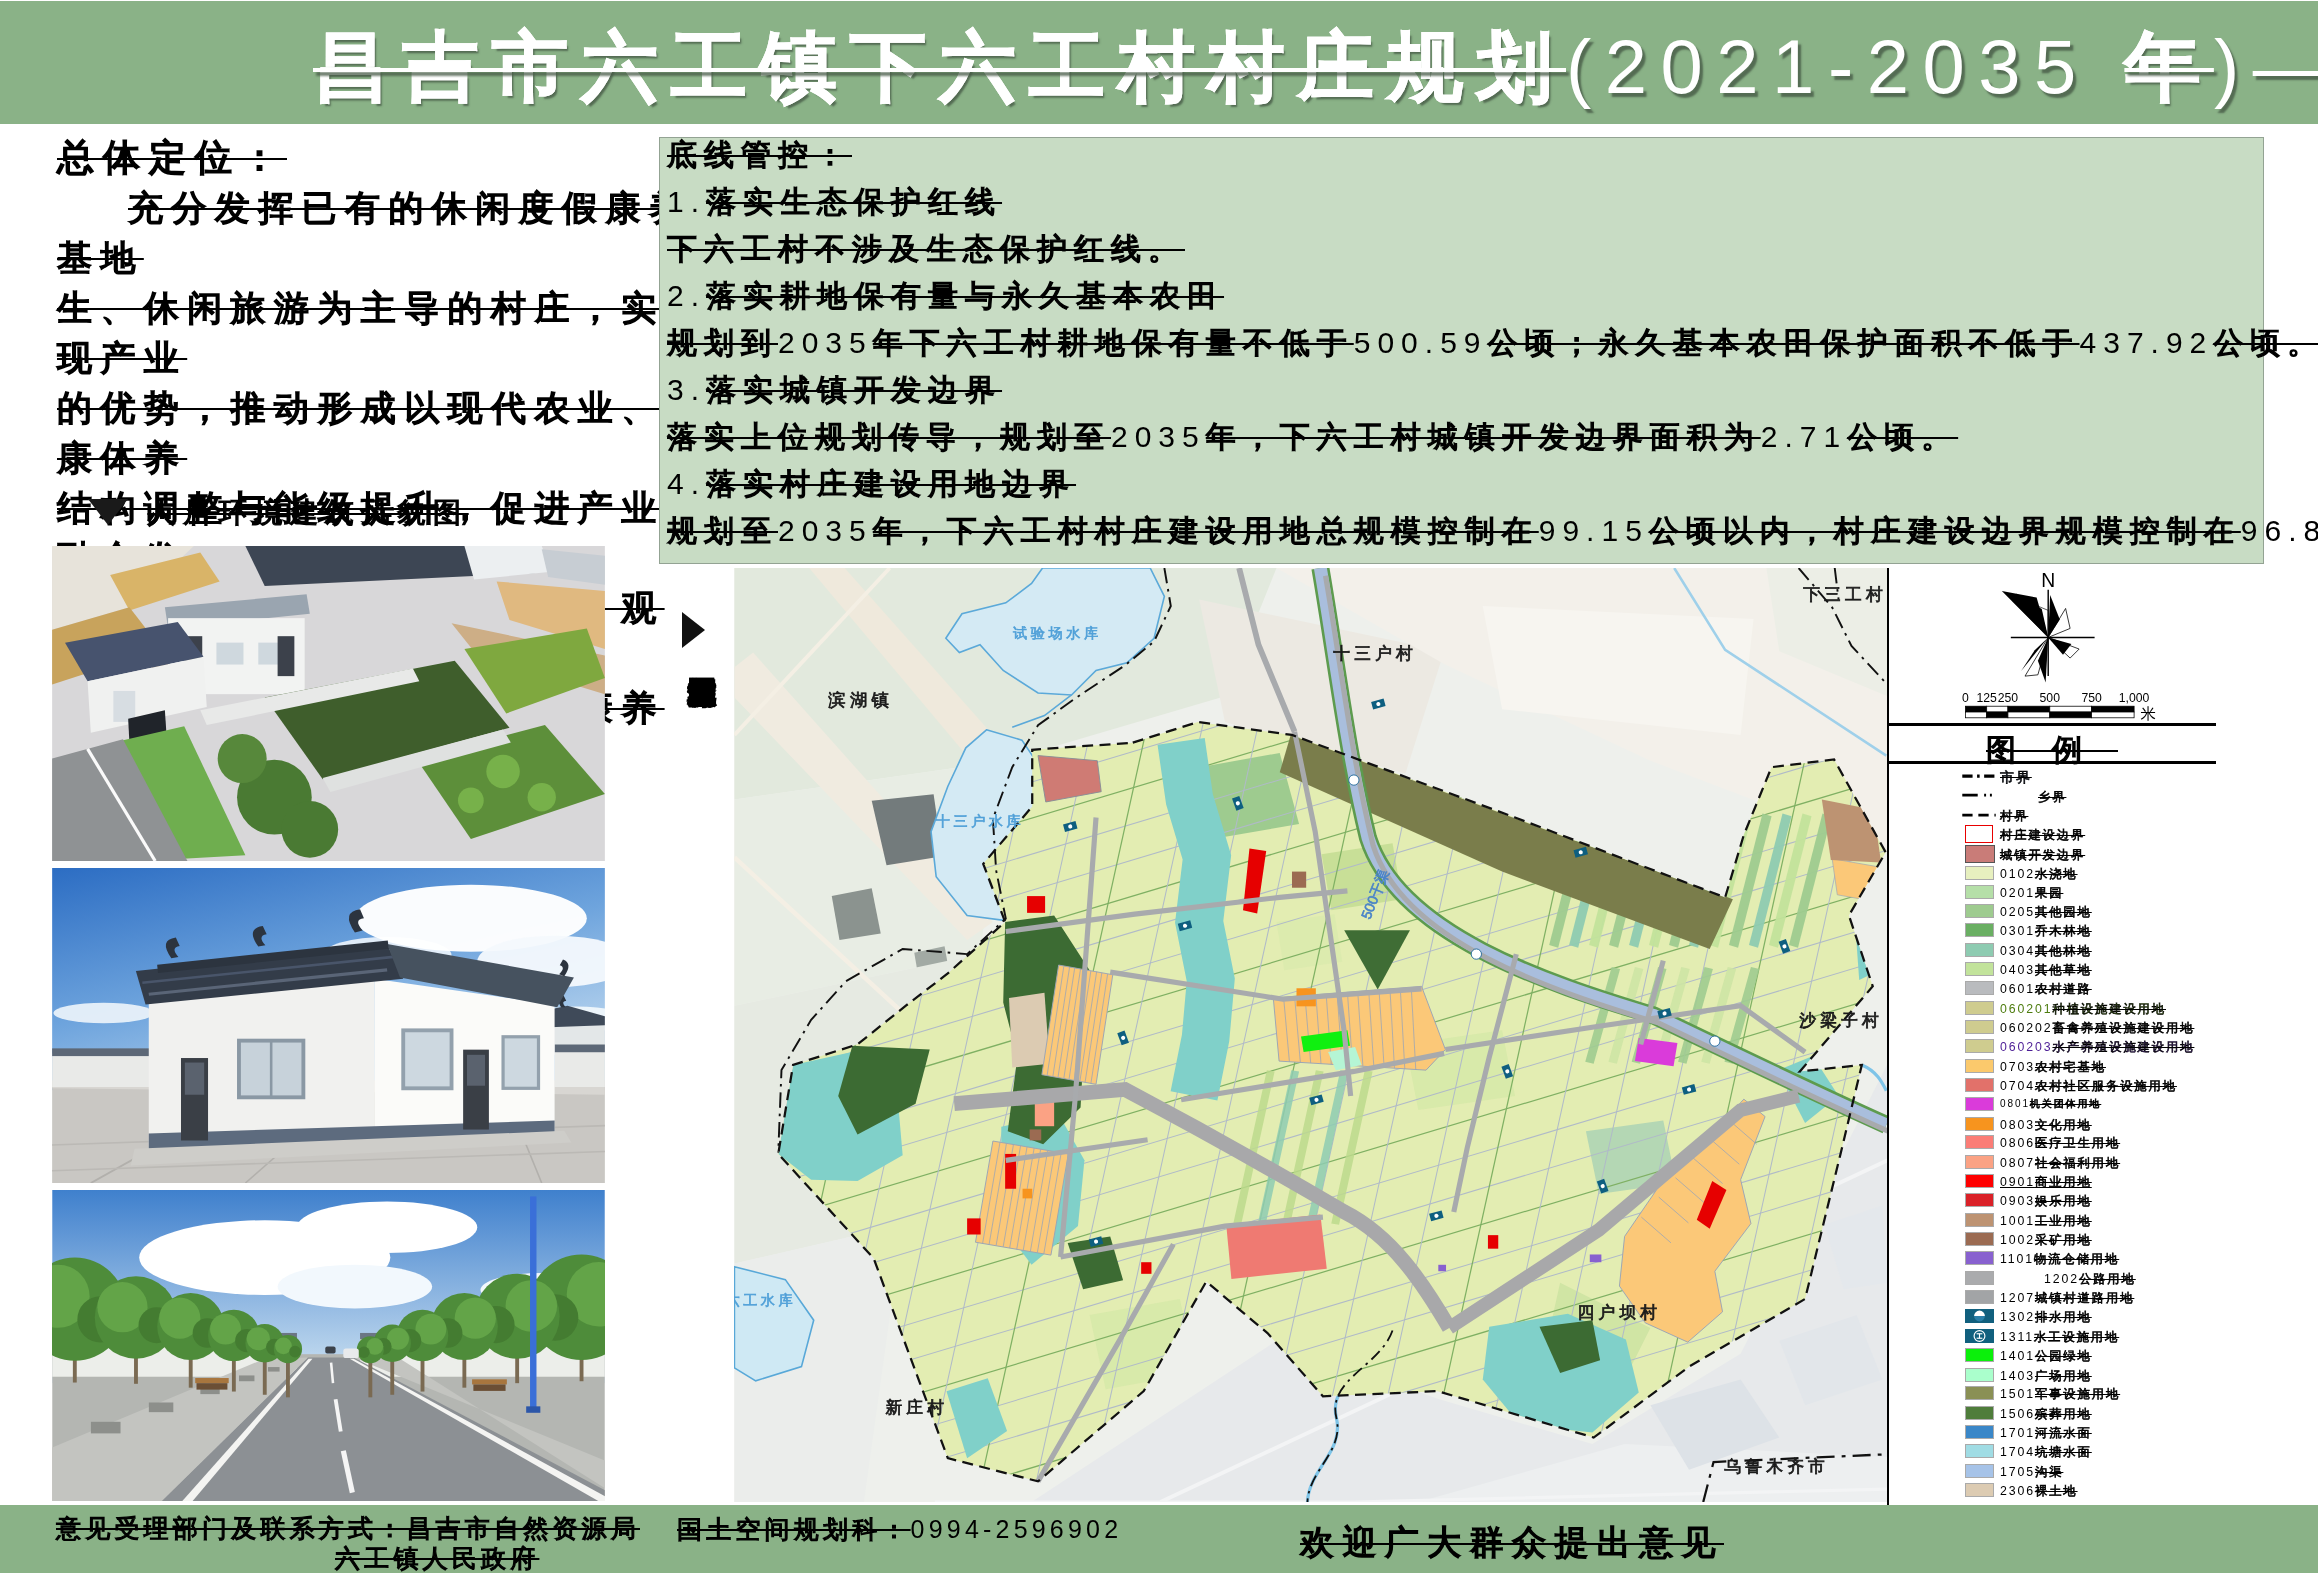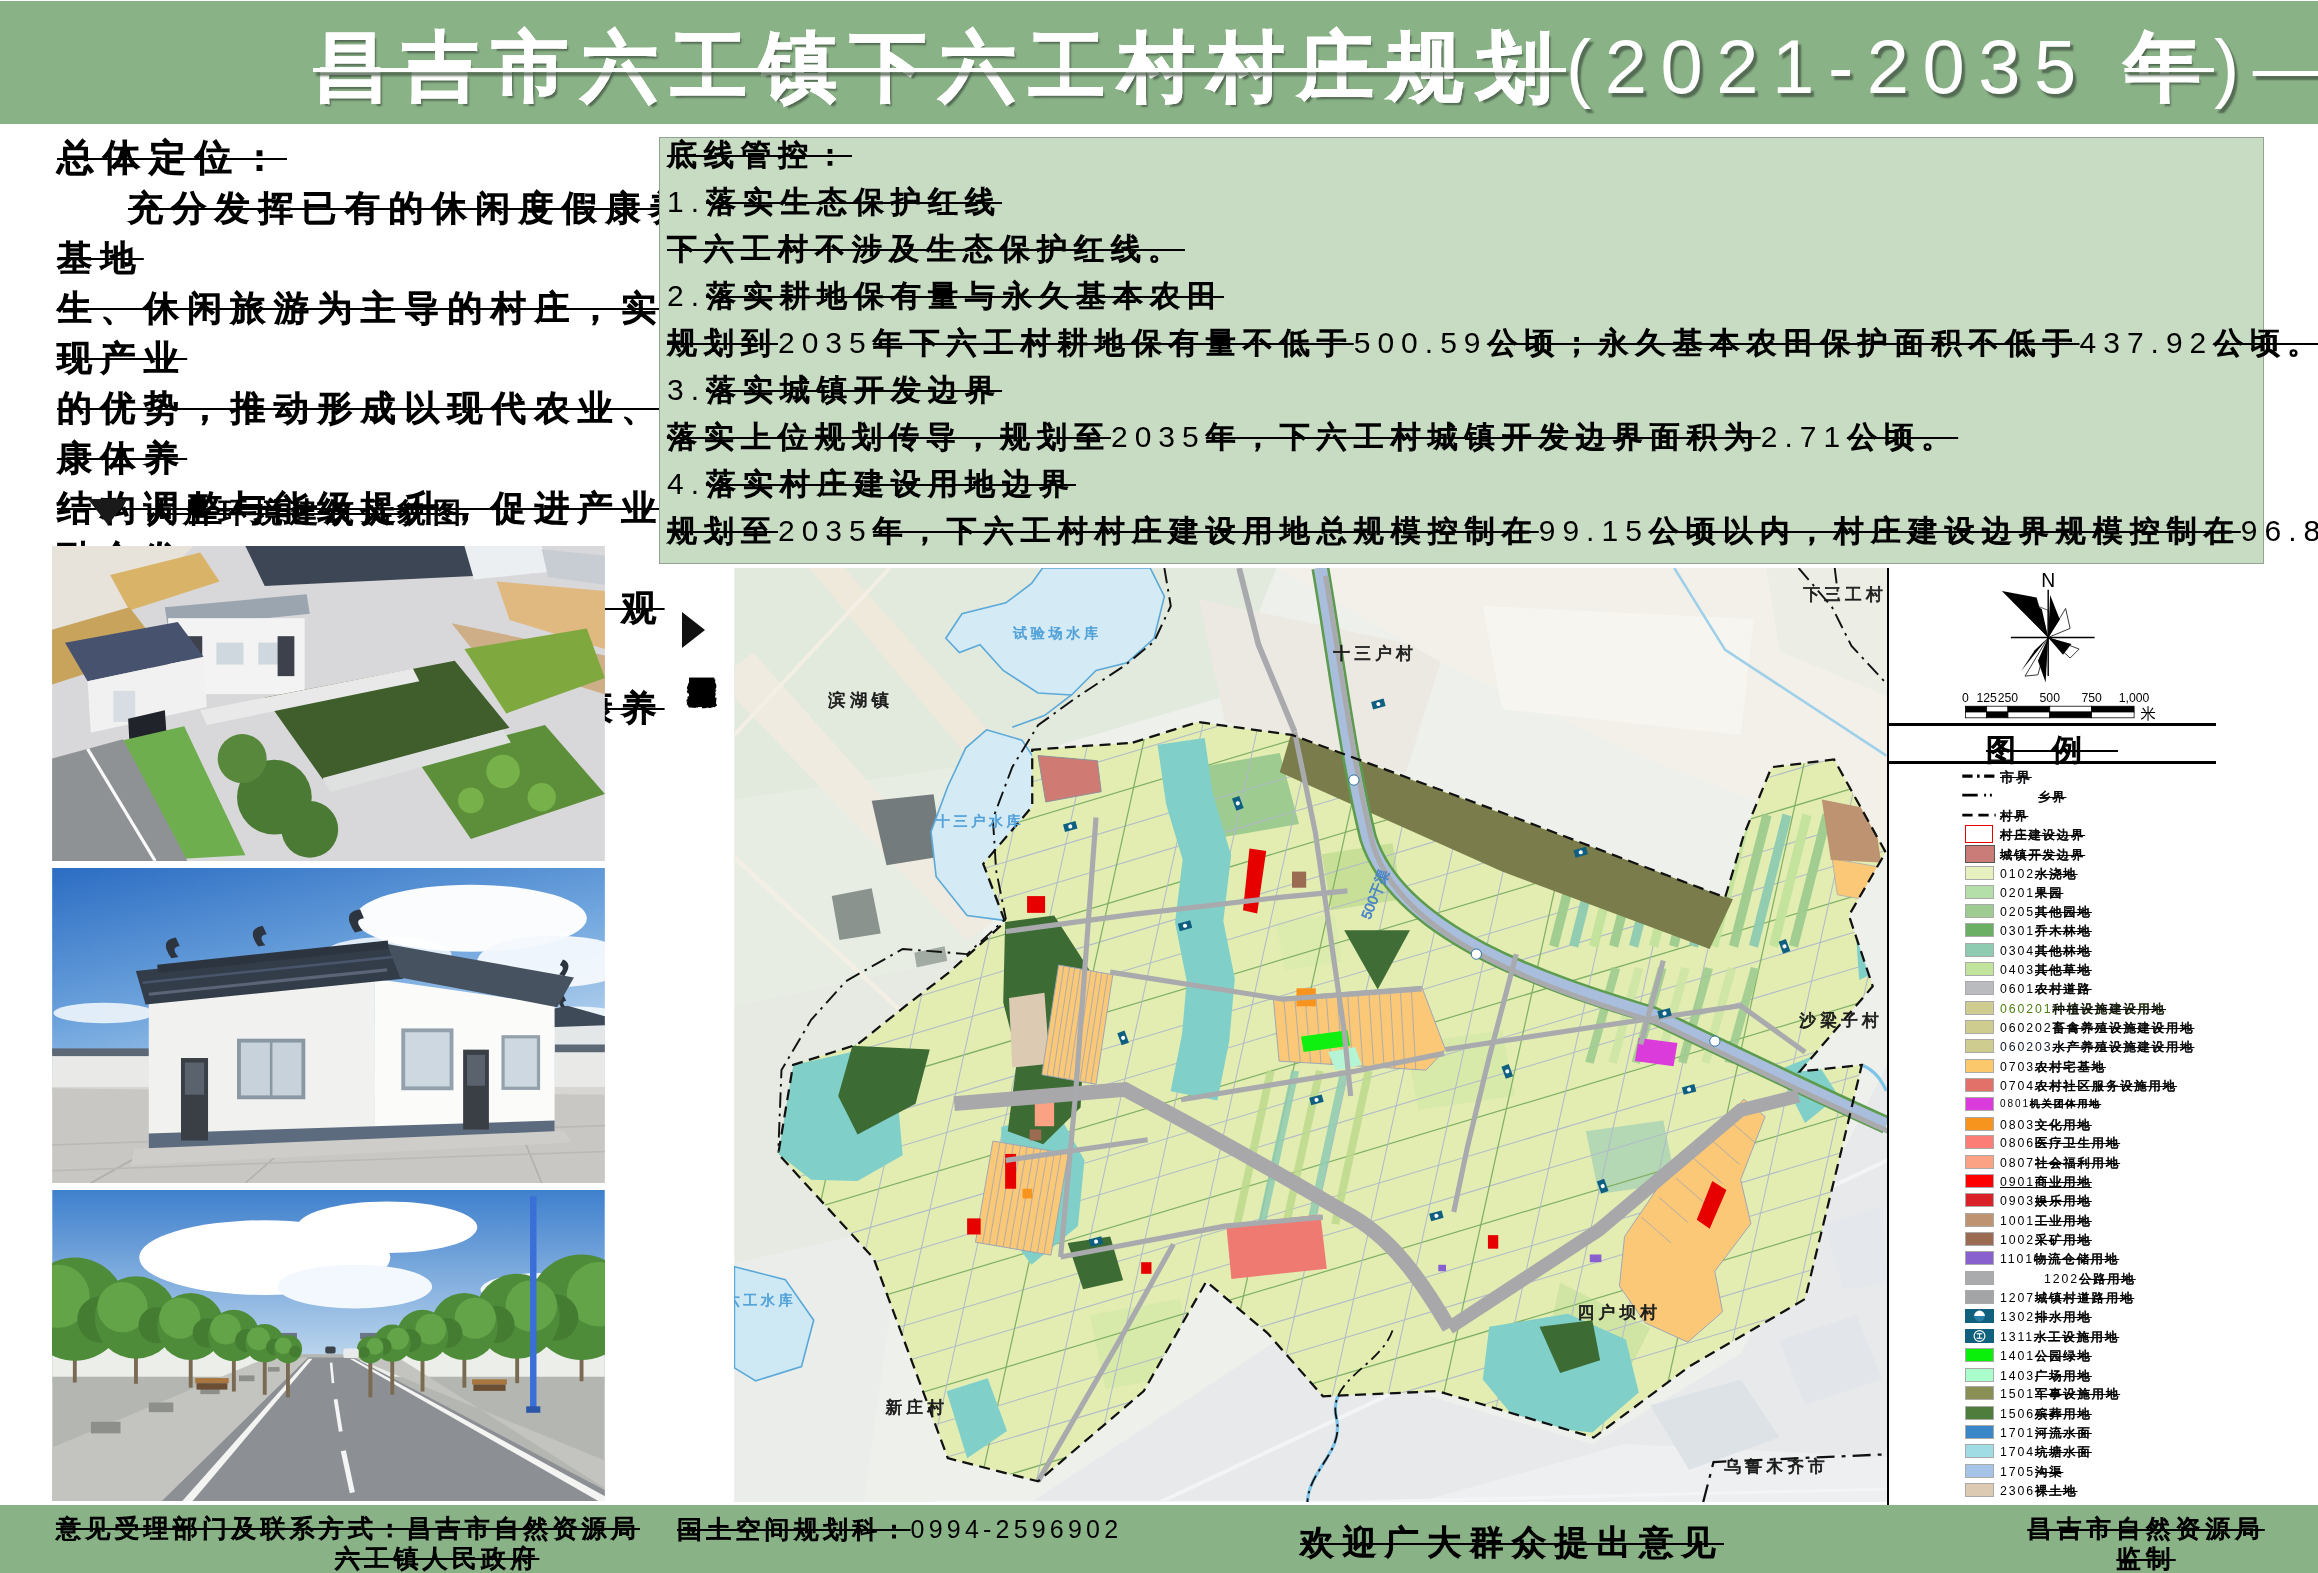--- a/index.html
+++ b/index.html
@@ -724,21 +724,21 @@
 <div class="abs" style="left:76px;top:413px;width:29px;height:14px;background:#b9bbbe;border:0.6px solid #aaa;box-sizing:border-box;"></div>
 <div class="abs" style="left:111px;top:413px;font-size:12.3px;letter-spacing:1.9px;color:#000;white-space:nowrap;">0601<span style="-webkit-text-stroke:0.6px #000;text-decoration:line-through;text-decoration-thickness:1px">农村道路</span></div>
 
 <div class="abs" style="left:76px;top:433px;width:29px;height:14px;background:#cfcc8f;border:0.6px solid #aaa;box-sizing:border-box;"></div>
 <div class="abs" style="left:111px;top:433px;font-size:12.3px;letter-spacing:1.9px;color:#4d7c0f;white-space:nowrap;">060201<span style="-webkit-text-stroke:0.6px #000;text-decoration:line-through;text-decoration-thickness:1px">种植设施建设用地</span></div>
 
 <div class="abs" style="left:76px;top:452px;width:29px;height:14px;background:#cfcc8f;border:0.6px solid #aaa;box-sizing:border-box;"></div>
 <div class="abs" style="left:111px;top:452px;font-size:12.3px;letter-spacing:1.9px;color:#000;white-space:nowrap;">060202<span style="-webkit-text-stroke:0.6px #000;text-decoration:line-through;text-decoration-thickness:1px">畜禽养殖设施建设用地</span></div>
 
 <div class="abs" style="left:76px;top:471px;width:29px;height:14px;background:#cfcc8f;border:0.6px solid #aaa;box-sizing:border-box;"></div>
-<div class="abs" style="left:111px;top:471px;font-size:12.3px;letter-spacing:1.9px;color:#0f172a;white-space:nowrap;text-align:right;">060203<span style="-webkit-text-stroke:0.6px #000;text-decoration:line-through;text-decoration-thickness:1px">水产养殖设施建设用地</span></div>
+<div class="abs" style="left:111px;top:471px;font-size:12.3px;letter-spacing:1.9px;color:#4c1d95;white-space:nowrap;text-align:right;">060203<span style="-webkit-text-stroke:0.6px #000;text-decoration:line-through;text-decoration-thickness:1px">水产养殖设施建设用地</span></div>
 
 <div class="abs" style="left:76px;top:491px;width:29px;height:14px;background:#fbc96c;border:0.6px solid #aaa;box-sizing:border-box;"></div>
 <div class="abs" style="left:111px;top:491px;font-size:12.3px;letter-spacing:1.9px;color:#000;white-space:nowrap;">0703<span style="-webkit-text-stroke:0.6px #000;text-decoration:line-through;text-decoration-thickness:1px">农村宅基地</span></div>
 
 <div class="abs" style="left:76px;top:510px;width:29px;height:14px;background:#e2716a;border:0.6px solid #aaa;box-sizing:border-box;"></div>
 <div class="abs" style="left:111px;top:510px;font-size:12.3px;letter-spacing:1.9px;color:#000;white-space:nowrap;">0704<span style="-webkit-text-stroke:0.6px #000;text-decoration:line-through;text-decoration-thickness:1px">农村社区服务设施用地</span></div>
 
 <div class="abs" style="left:76px;top:529px;width:29px;height:14px;background:#da3bda;border:0.6px solid #aaa;box-sizing:border-box;"></div>
 <div class="abs" style="left:111px;top:529px;font-size:10px;letter-spacing:1.9px;color:#000;white-space:nowrap;">0801<span style="-webkit-text-stroke:0.6px #000;text-decoration:line-through;text-decoration-thickness:1px">机关团体用地</span></div>
 
@@ -814,16 +814,15 @@
 </div>
 
 <div class="abs" style="left:0;top:1505px;width:2319px;height:69px;background:#8ab287;"></div>
 
 <div class="abs" style="left:56px;top:1513px;font-size:25px;letter-spacing:4.2px;line-height:30px;color:#000;"><span style="-webkit-text-stroke:1.2px #000;text-decoration:line-through;text-decoration-thickness:1.5px">意见受理部门及联系方式：昌吉市自然资源局</span><br><span style="margin-left:279px;"><span style="-webkit-text-stroke:1.2px #000;text-decoration:line-through;text-decoration-thickness:1.5px">六工镇人民政府</span></span></div>
 
 <div class="abs" style="left:677px;top:1513px;font-size:25px;letter-spacing:4.2px;color:#000;"><span style="-webkit-text-stroke:1.2px #000;text-decoration:line-through;text-decoration-thickness:1.5px">国土空间规划科：</span>0994-2596902</div>
 
 <div class="abs" style="left:1300px;top:1520px;font-size:34px;letter-spacing:8.4px;color:#000;"><span style="-webkit-text-stroke:1.6px #000;text-decoration:line-through;text-decoration-thickness:1.9px">欢迎广大群众提出意见</span></div>
 
-<div class="abs" style="left:2017px;top:1514px;width:258px;text-align:center;font-size:24.5px;letter-spacing:5.2px;line-height:30px;color:#000;"><span style="-webkit-text-stroke:1.2px #000;text-decoration:line-through;text-decoration-thickness:1.5px">昌吉市自然资源局监制</span><br></div>
 
 </div>
 
 
 </body></html>

